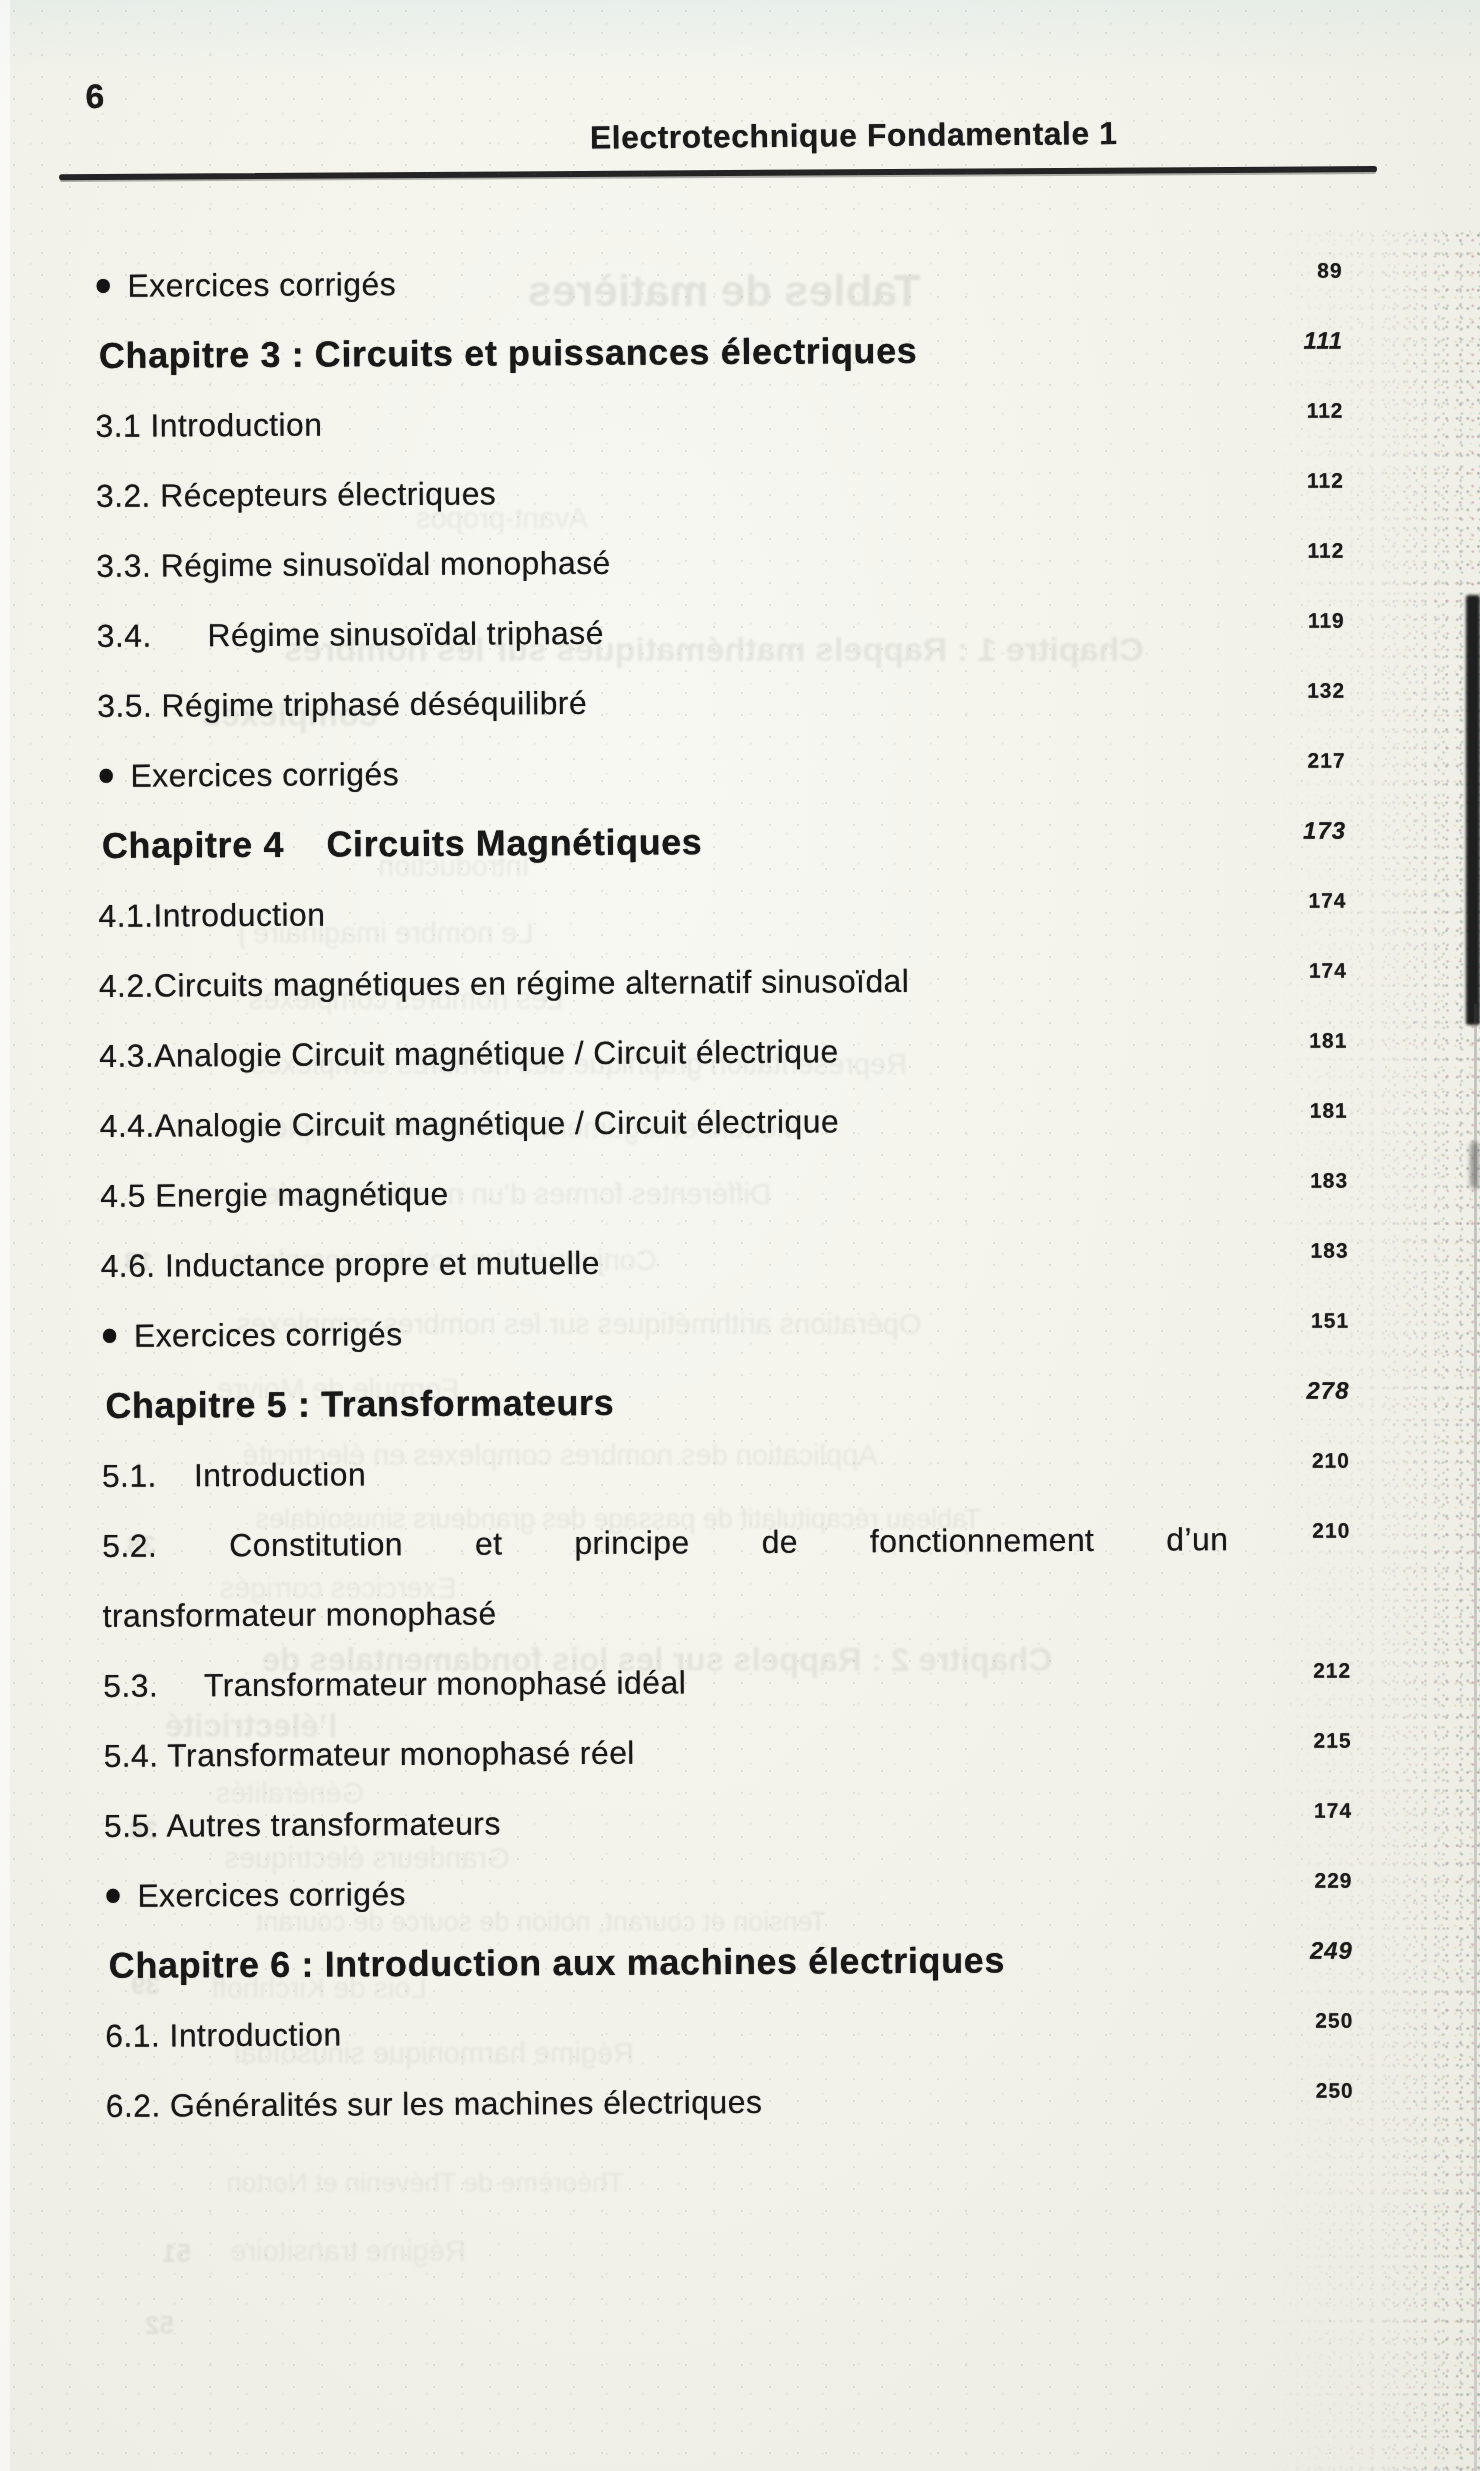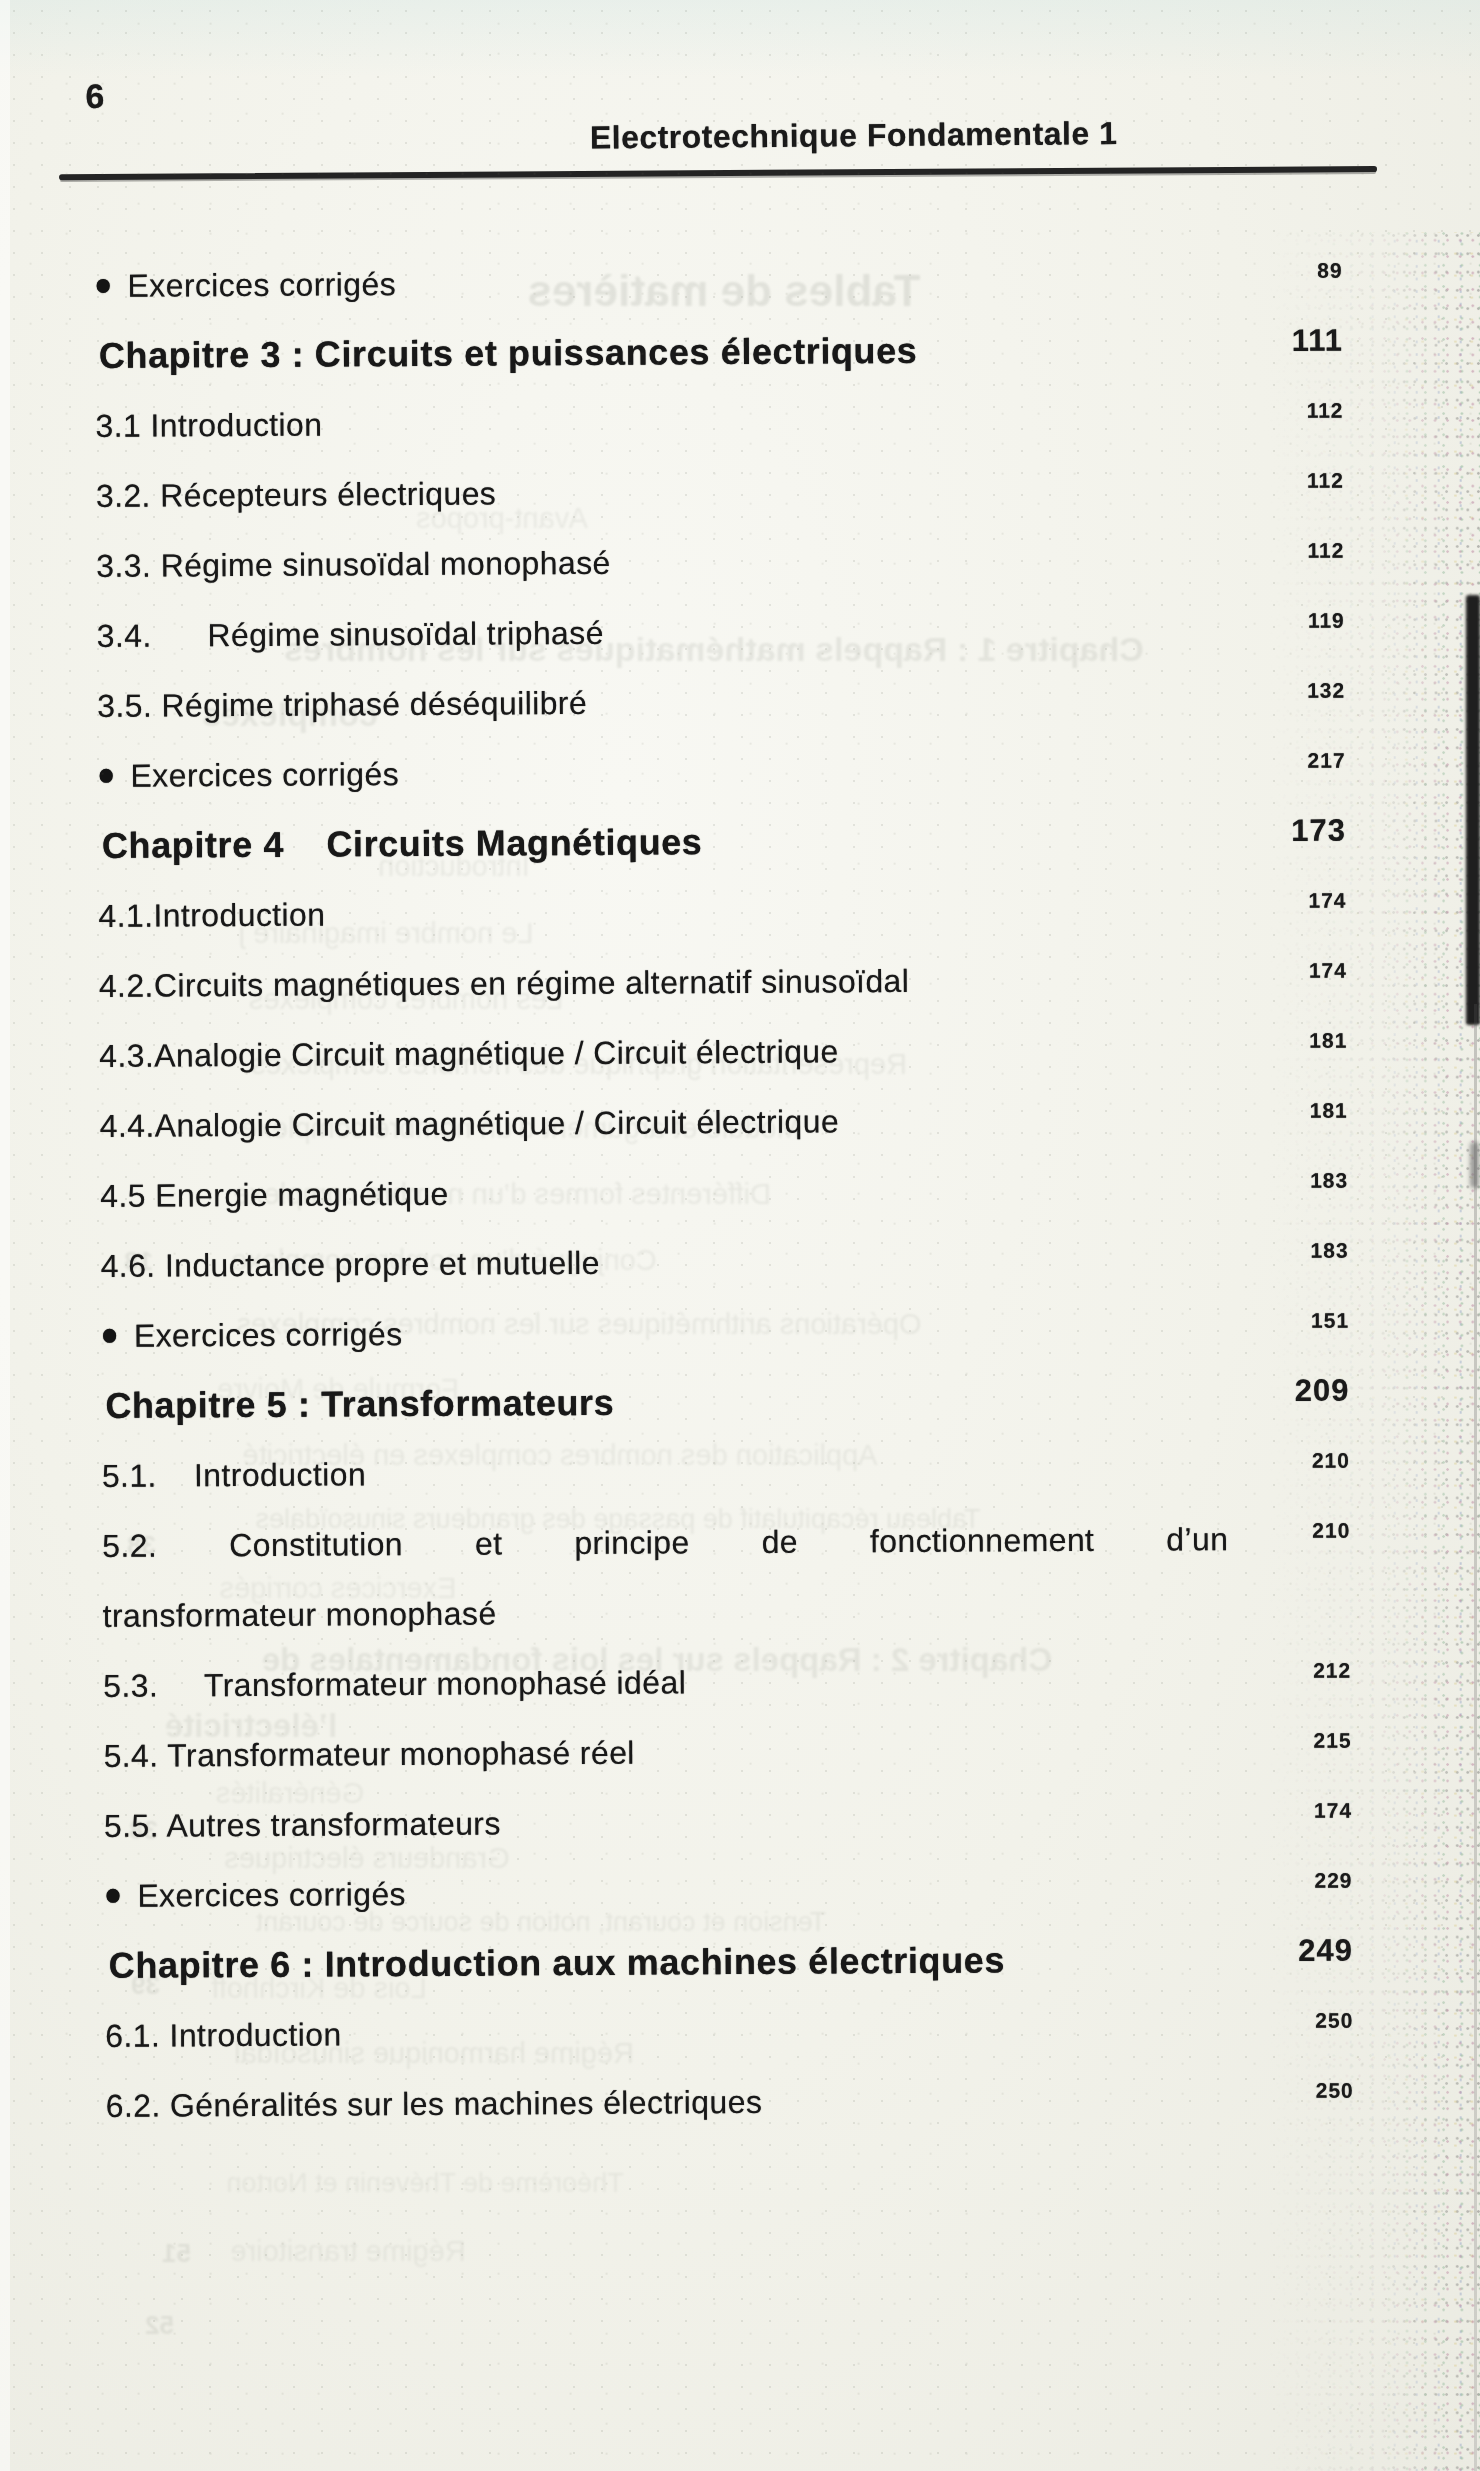--- a/index.html
+++ b/index.html
@@ -70,21 +70,21 @@
   .row-chapter .label{
     font-size:36px;font-weight:700;letter-spacing:0.6px;
     text-shadow:0 0 1px rgba(5,5,5,.8);
   }
   .row .pg{
     min-width:89px;text-align:right;
     font-size:21px;font-weight:700;letter-spacing:1px;
     transform:translateY(-7.7px);
     text-shadow:0 0 1px rgba(15,15,15,.6);
   }
-  .row-chapter .pg{font-size:31px;}
+  .row-chapter .pg{font-size:24px;font-style:italic;}
   .dot{
     width:13.5px;height:13.5px;border-radius:50%;
     background:#141414;flex:0 0 auto;
     margin:0 17.4px 0 3.9px;
     box-shadow:0 0 1px rgba(0,0,0,.8);
   }
   .row-bullet .label{flex:1;}
   .row-section .label{padding-left:1.9px;}
   .row-chapter .label{padding-left:5.8px;}
   .row-justified .label{
@@ -238,21 +238,21 @@
           <span class="label">4.6. Inductance propre et mutuelle</span>
           <span class="pg">183</span>
         </div>
         <div class="row row-bullet">
           <span class="dot"></span>
           <span class="label">Exercices corrigés</span>
           <span class="pg">151</span>
         </div>
         <div class="row row-chapter">
           <span class="label">Chapitre 5 : Transformateurs</span>
-          <span class="pg">209</span>
+          <span class="pg">278</span>
         </div>
         <div class="row row-section">
           <span class="label">5.1.    Introduction</span>
           <span class="pg">210</span>
         </div>
         <div class="row row-section row-justified">
           <span class="label">5.2.  Constitution et principe de fonctionnement d’un</span>
           <span class="pg">210</span>
         </div>
         <div class="row row-continuation">

